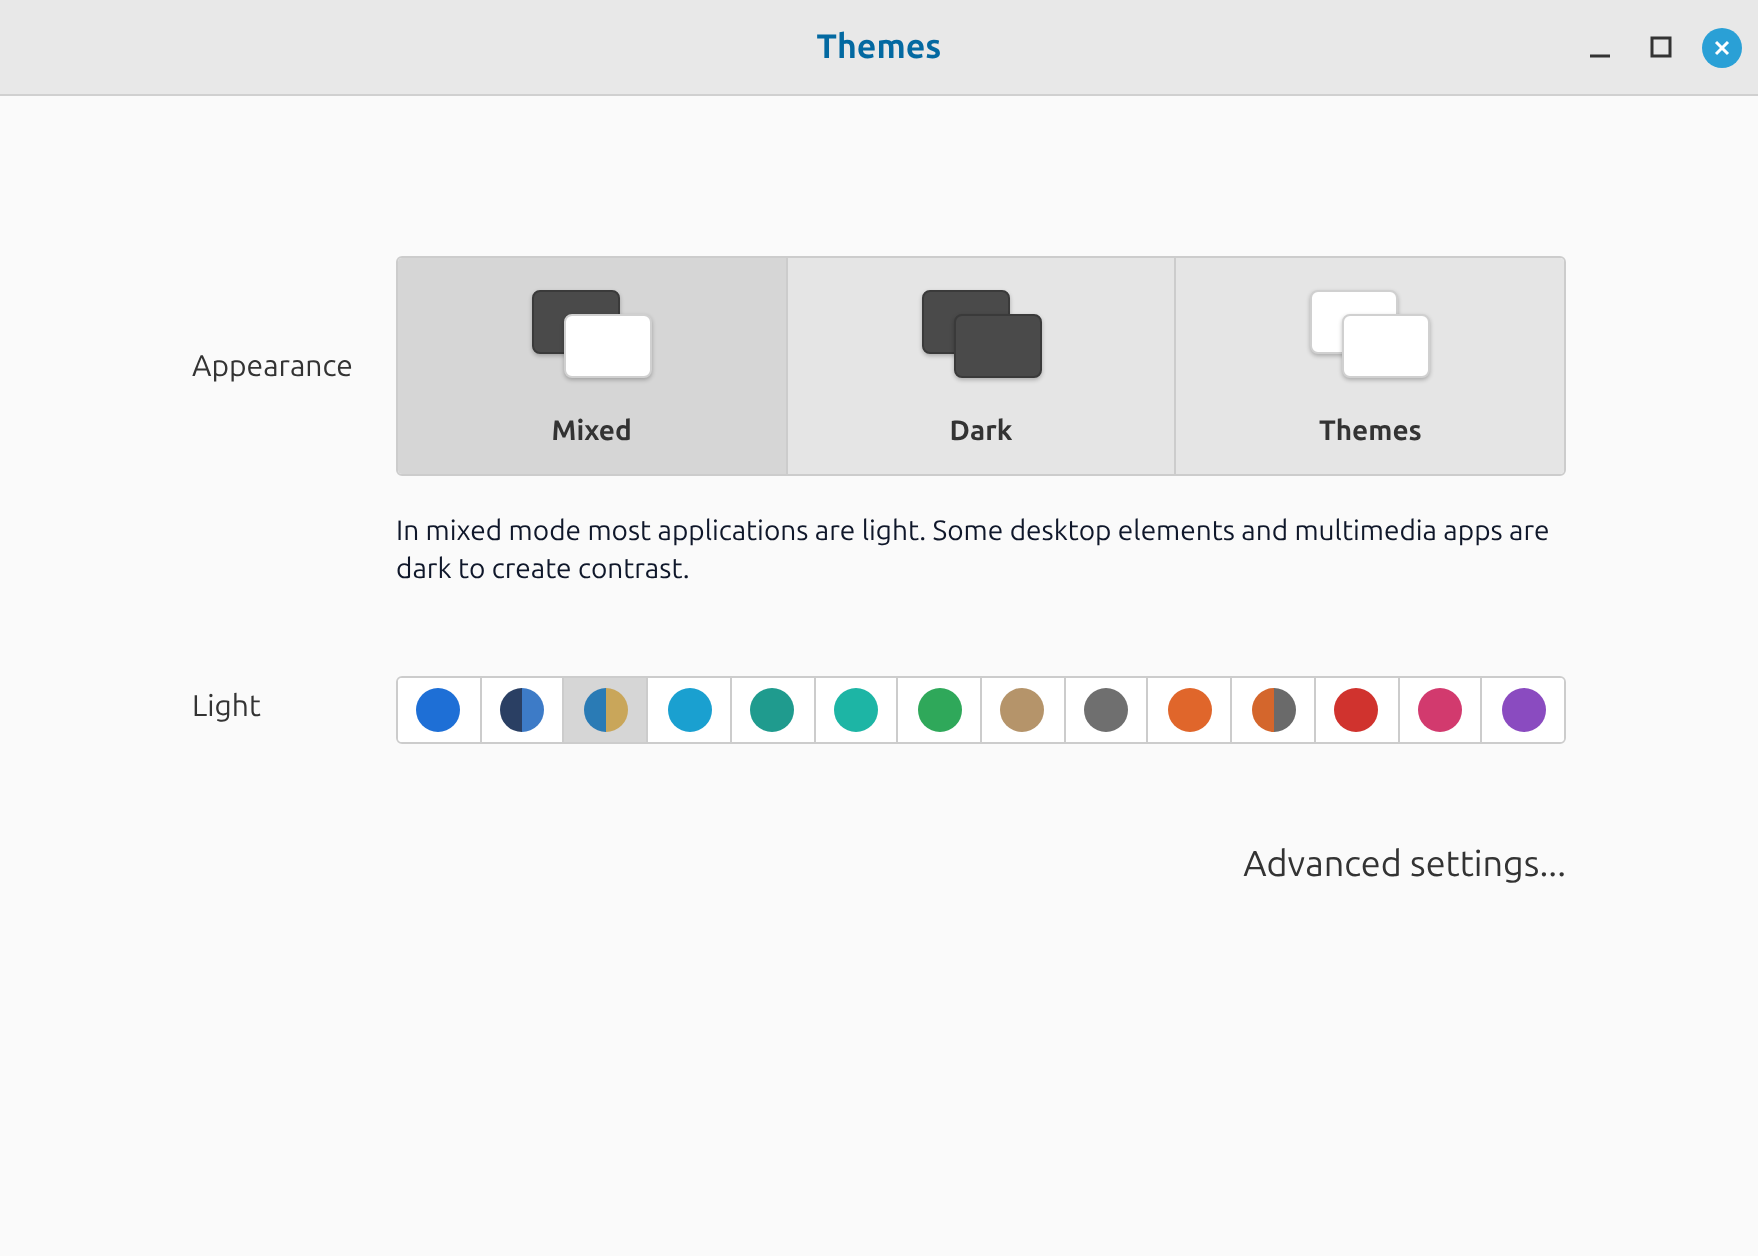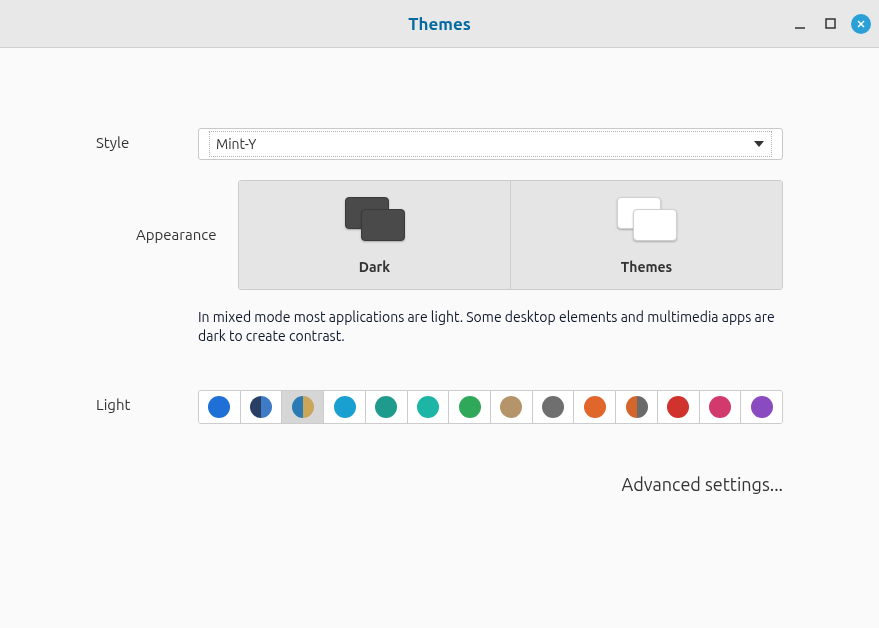--- a/index.html
+++ b/index.html
@@ -87,21 +87,21 @@
     }
     .style-select-inner {
       border: 1px dotted #b0b0b0;
       width: 100%;
       height: 26px;
       display: flex;
       align-items: center;
       padding: 0 6px;
       justify-content: space-between;
     }
-    .appearance-row .row-label { padding-top: 46px; margin-left: 40px; }
+    .appearance-row .row-label { padding-top: 46px; }
     .appearance-options {
       display: flex;
       border: 1px solid #ccc;
       border-radius: 3px;
       overflow: hidden;
       width: 100%;
     }
     .appearance-option {
       flex: 1;
       text-align: center;
@@ -203,38 +203,32 @@
       <svg width="10" height="10" viewBox="0 0 10 10">
           <line x1="2" y1="2" x2="8" y2="8" stroke="#fff" stroke-width="1.5"></line>
           <line x1="8" y1="2" x2="2" y2="8" stroke="#fff" stroke-width="1.5"></line>
         </svg>
     </div>
   </div>
 </div>
 
 <div class="content">
 
-  <div class="row">
-    <div class="row-label">Style</div>
-    <div class="row-control">
-      <div class="style-select">
-        <div class="style-select-inner">
-          <span>Mint-Y</span>
-          <svg width="12" height="8" viewBox="0 0 12 8">
-              <polygon points="1,1 11,1 6,7" fill="#333"></polygon>
-            </svg>
-        </div>
-      </div>
-    </div>
-  </div>
 
   <div class="row appearance-row">
     <div class="row-label">Appearance</div>
     <div class="row-control">
       <div class="appearance-options" id="appearance-options">
+          <div class="appearance-option selected">
+            <div class="appearance-icon">
+              <div class="card back dark"></div>
+              <div class="card front light"></div>
+            </div>
+            <div class="appearance-label">Mixed</div>
+          </div>
           <div class="appearance-option">
             <div class="appearance-icon">
               <div class="card back dark"></div>
               <div class="card front dark"></div>
             </div>
             <div class="appearance-label">Dark</div>
           </div>
           <div class="appearance-option">
             <div class="appearance-icon">
               <div class="card back light"></div>

